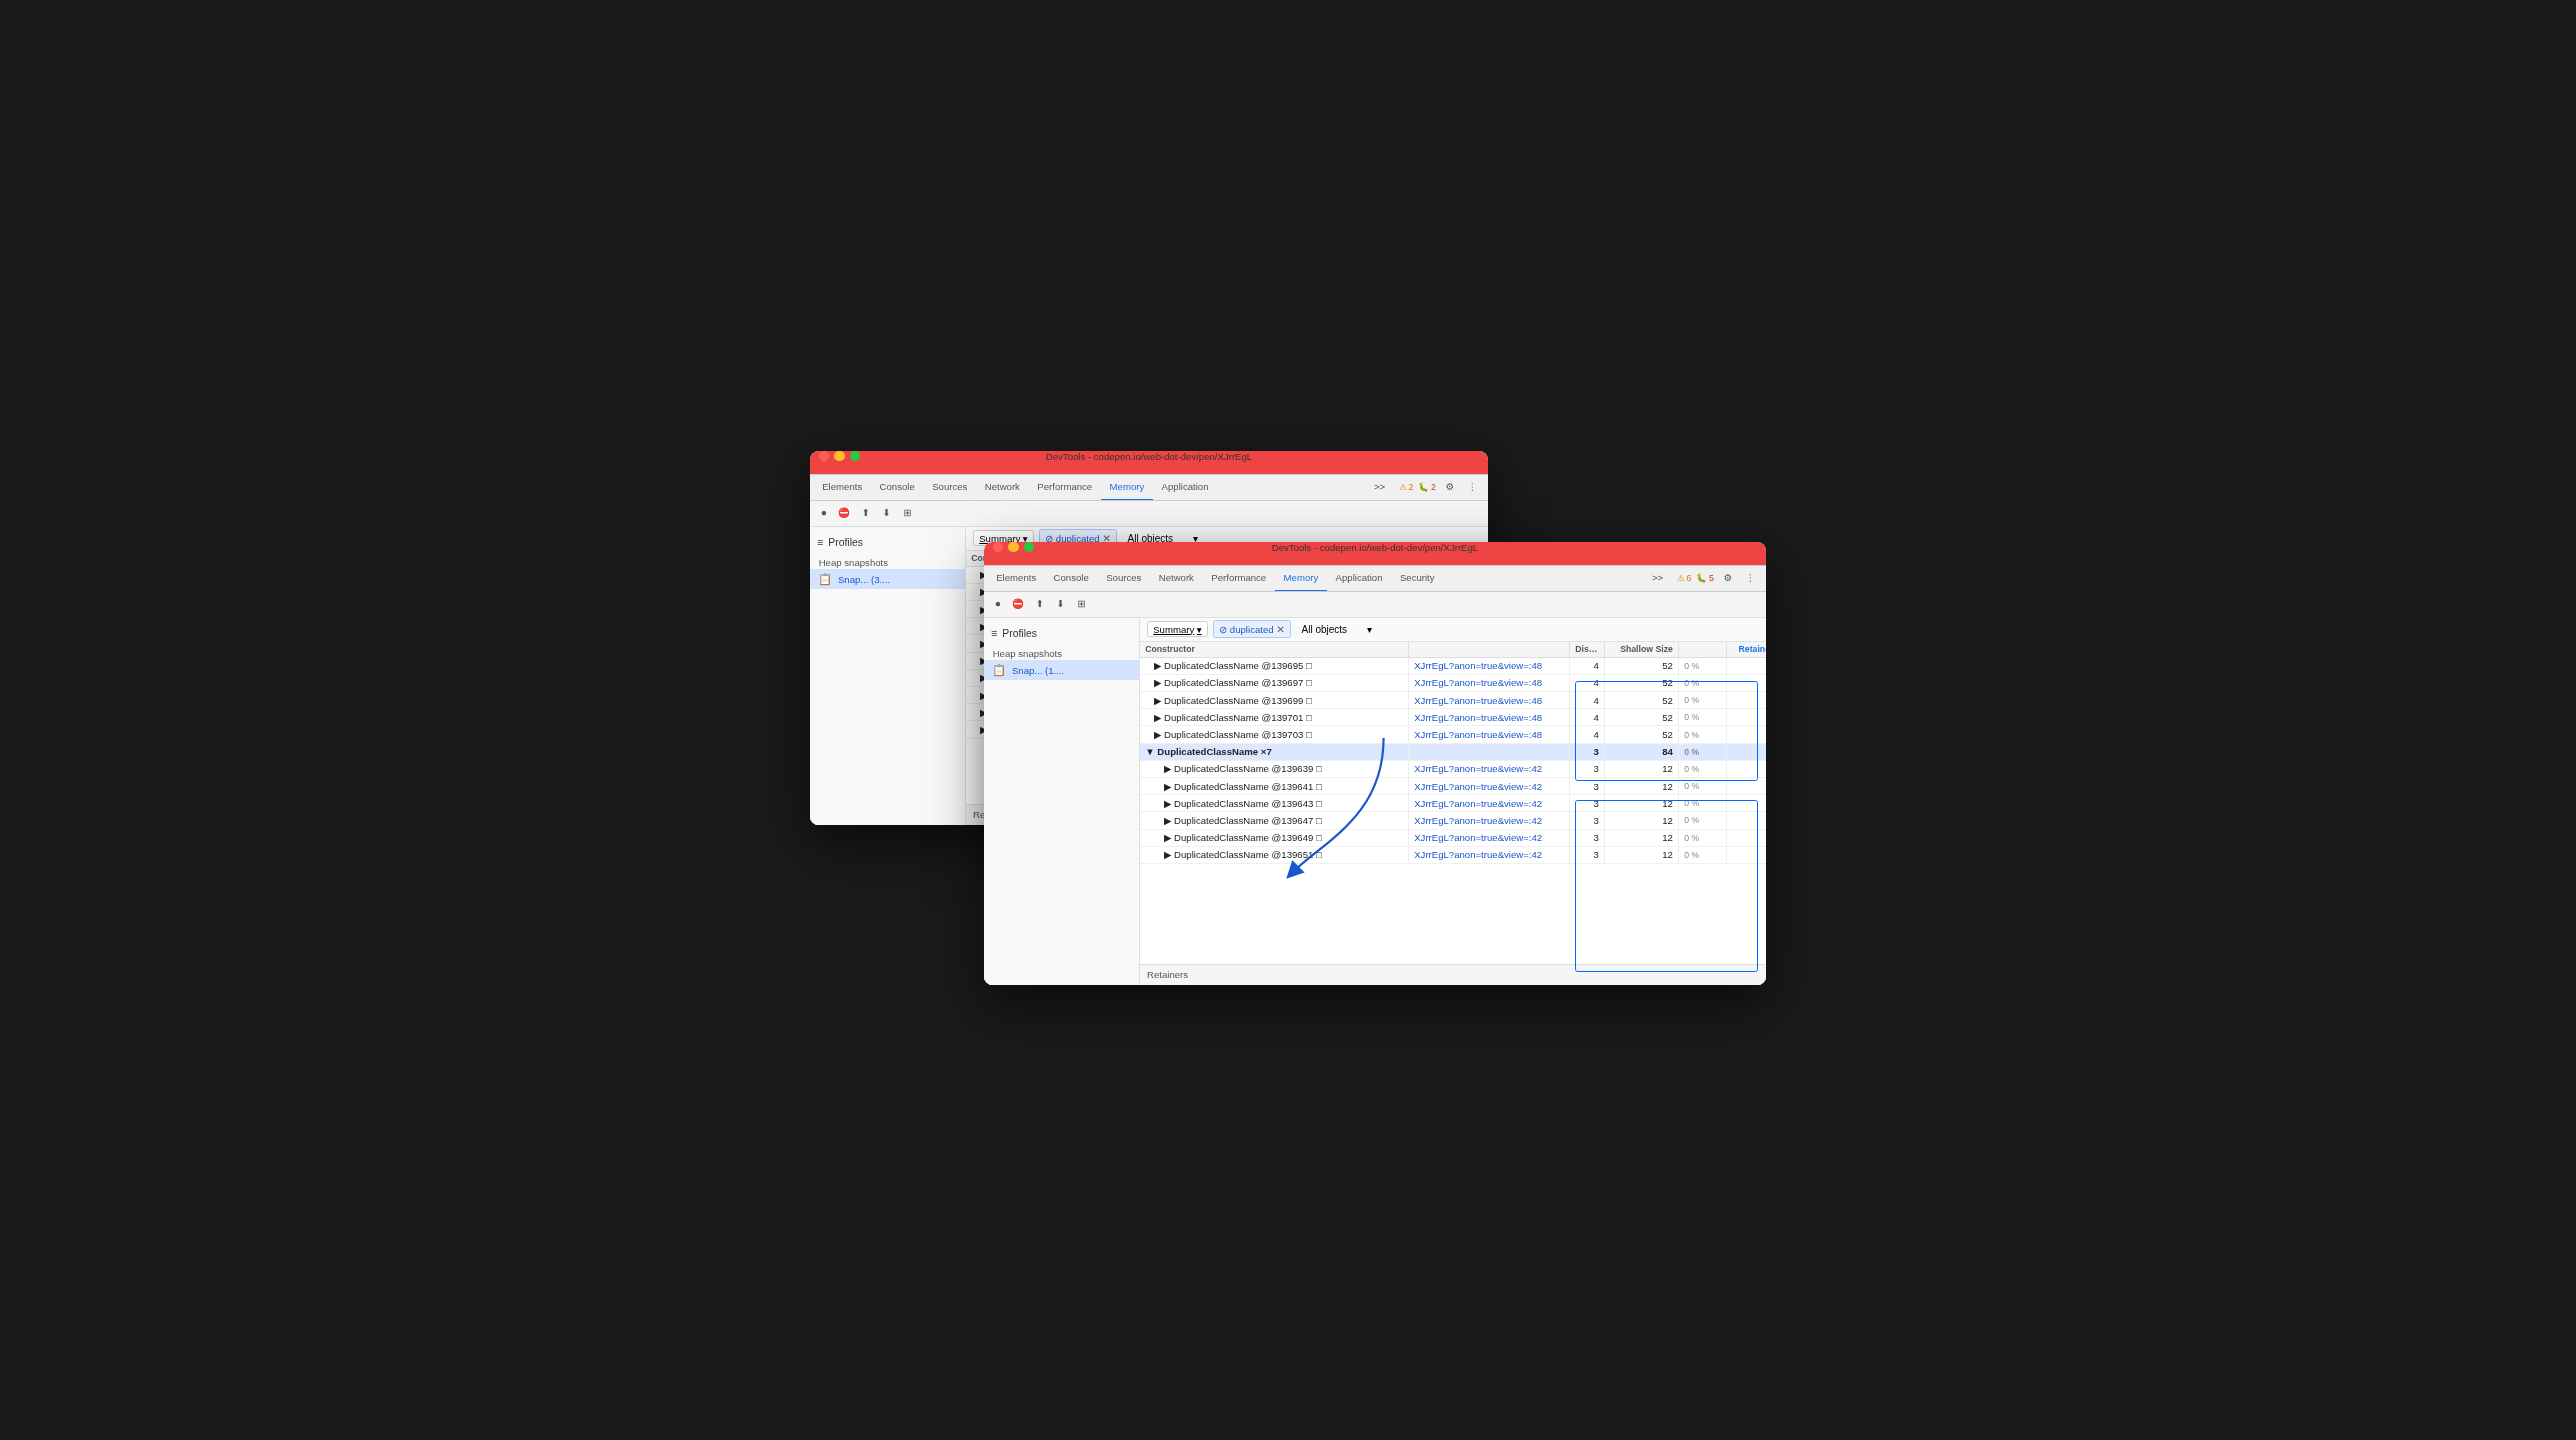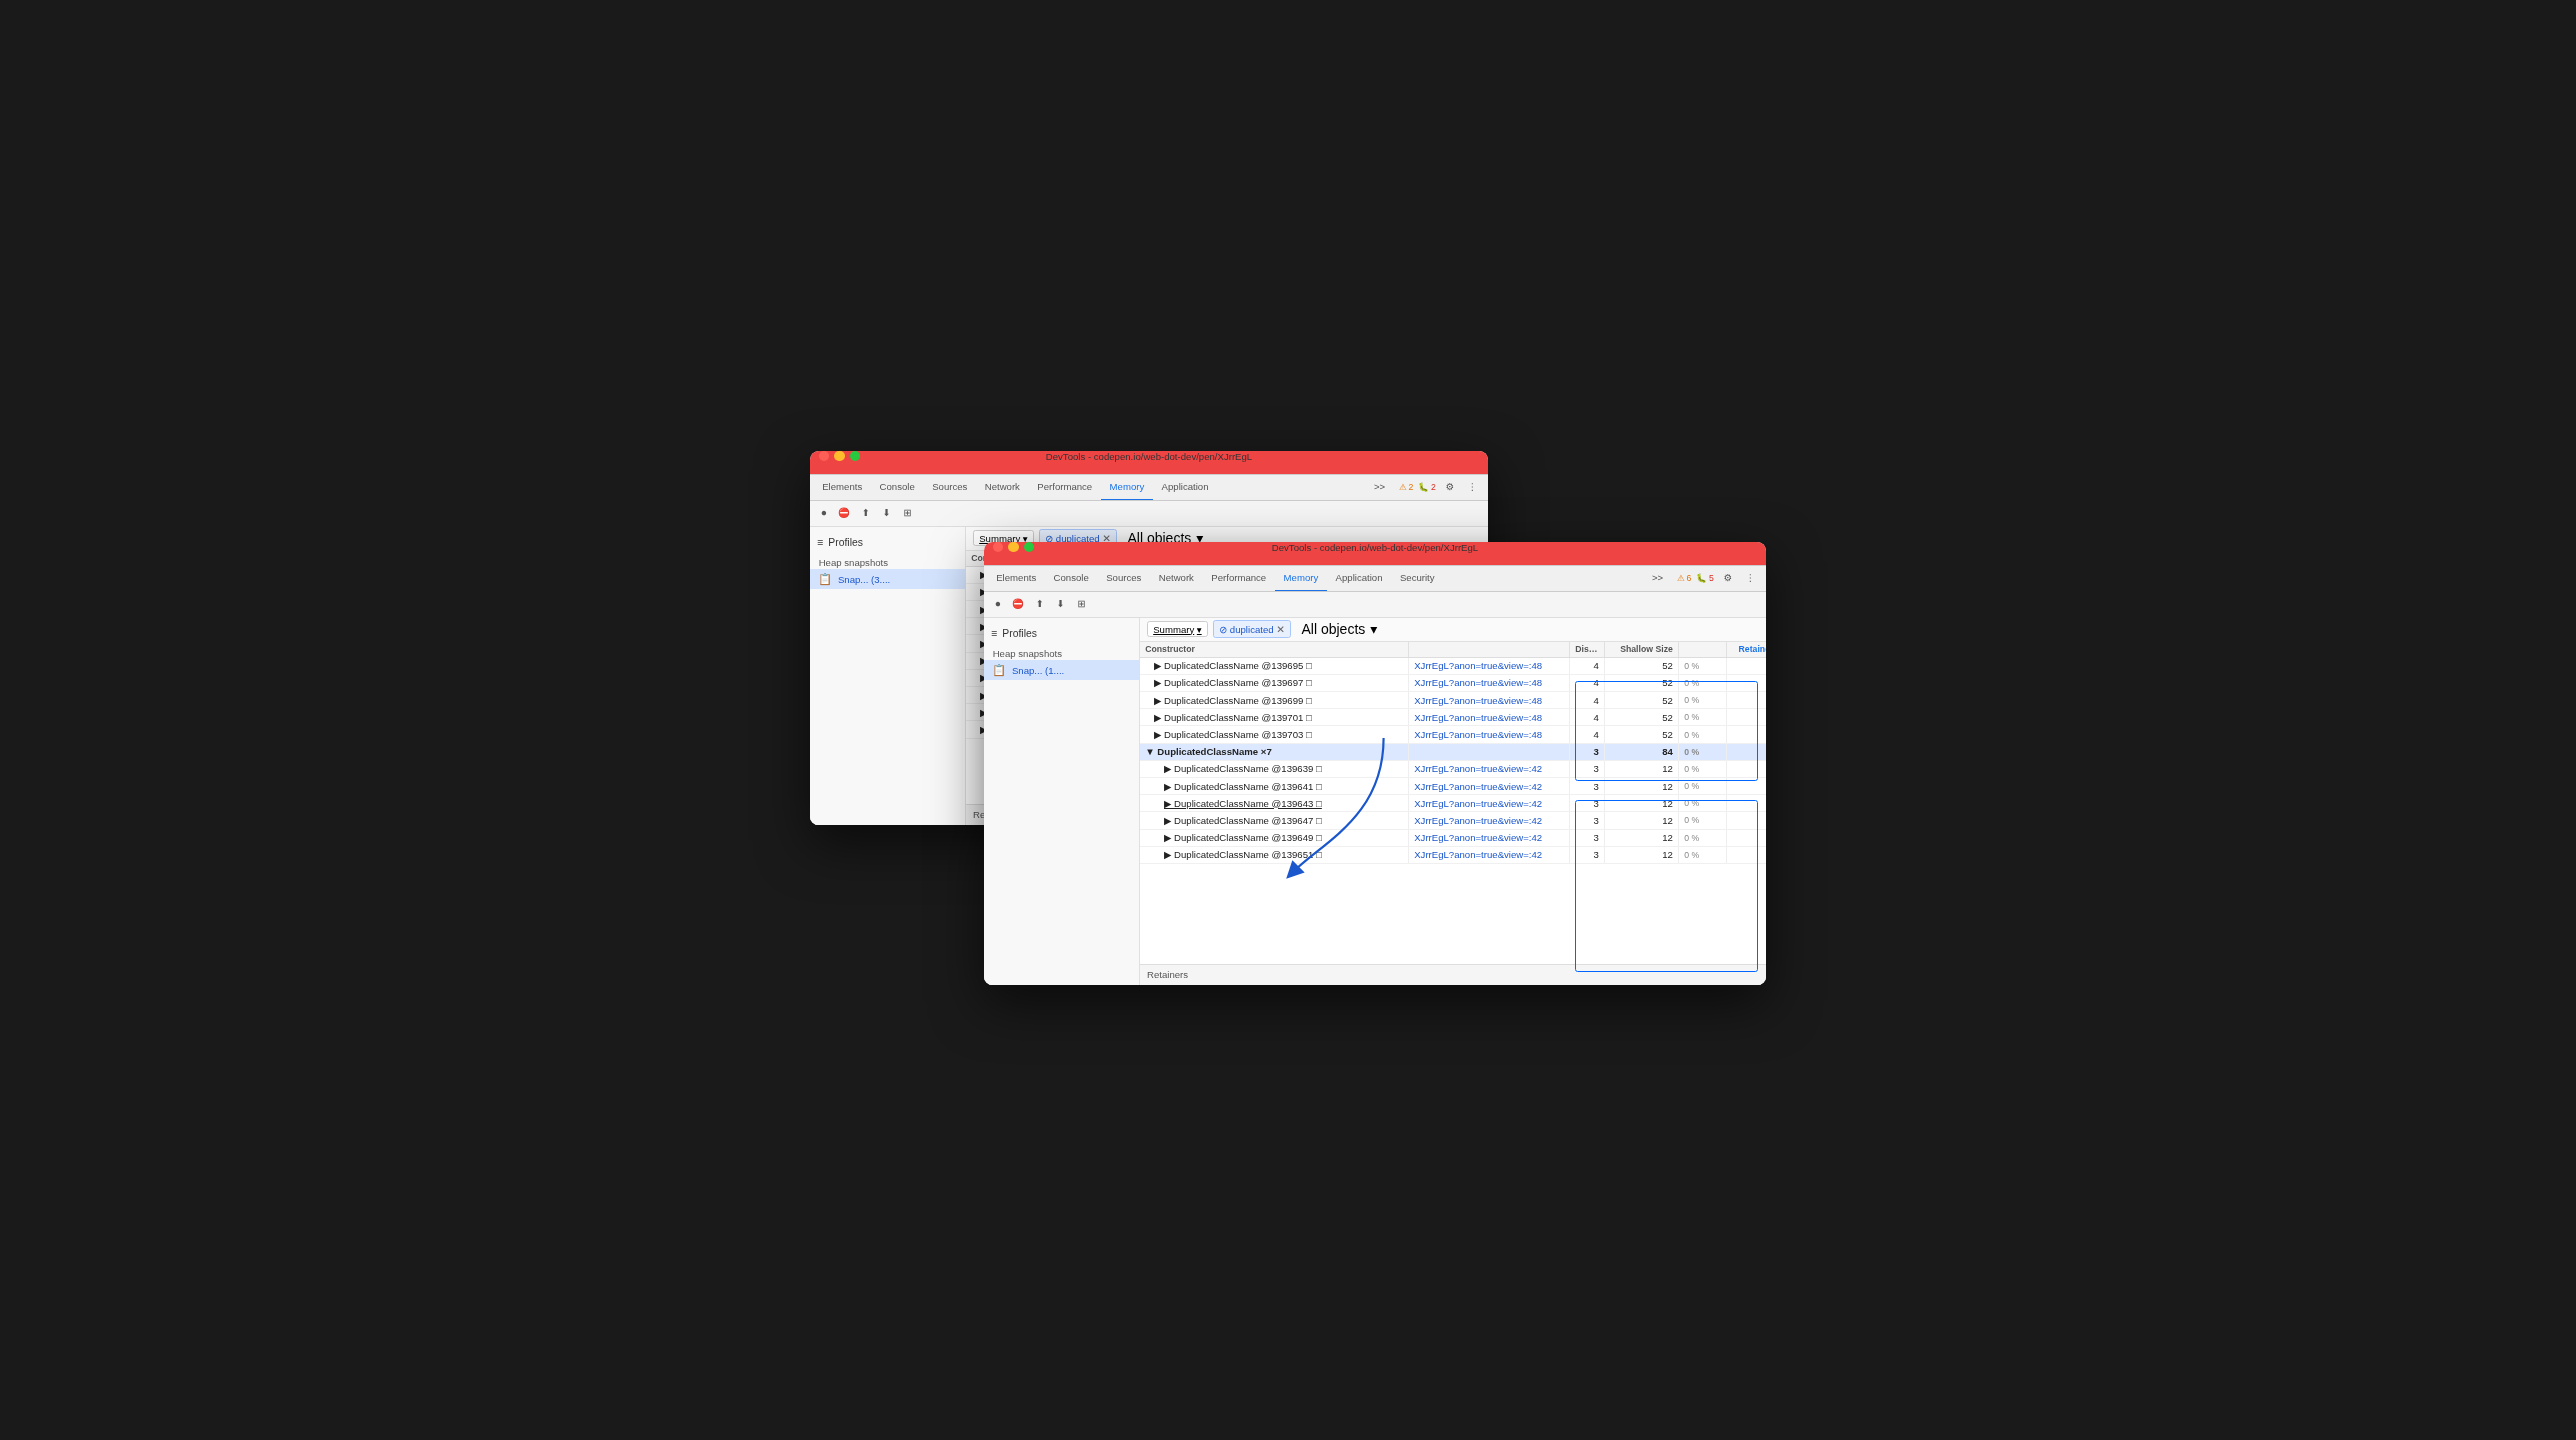--- a/index.html
+++ b/index.html
@@ -213,23 +213,23 @@
       color: #1a56cc;
     }
     .filter-chip-close {
       cursor: pointer;
       color: #666;
       font-size: 10.4px;
     }
     .filter-select {
       display: flex;
       align-items: flex-end;
-      gap: 5px;
+      gap: 20px;
       padding: 1.7px 5.2px;
-      font-size: 14px;
+      font-size: 10px;
       cursor: pointer;
     }
 
     
     .data-table {
       flex: 1;
       overflow-y: auto;
     }
     .table-header {
       display: grid;
@@ -713,21 +713,21 @@
             <div class="td" style="padding-left:24px;">▶ DuplicatedClassName @139641 □</div>
             <div class="td td-link">XJrrEgL?anon=true&amp;view=:42</div>
             <div class="td td-number">3</div>
             <div class="td td-number">12</div>
             <div class="td td-percent">0 %</div>
             <div class="td td-number">12</div>
 
           </div>
 
           <div class="table-row grid-front">
-            <div class="td" style="padding-left:24px;text-decoration:underline;">▶ DuplicatedClassName @139643 □</div>
+            <div class="td" style="padding-left:24px;">▶ DuplicatedClassName @139643 □</div>
             <div class="td td-link">XJrrEgL?anon=true&amp;view=:42</div>
             <div class="td td-number">3</div>
             <div class="td td-number">12</div>
             <div class="td td-percent">0 %</div>
             <div class="td td-number">12</div>
 
           </div>
 
           <div class="table-row grid-front">
             <div class="td" style="padding-left:24px;">▶ DuplicatedClassName @139647 □</div>

